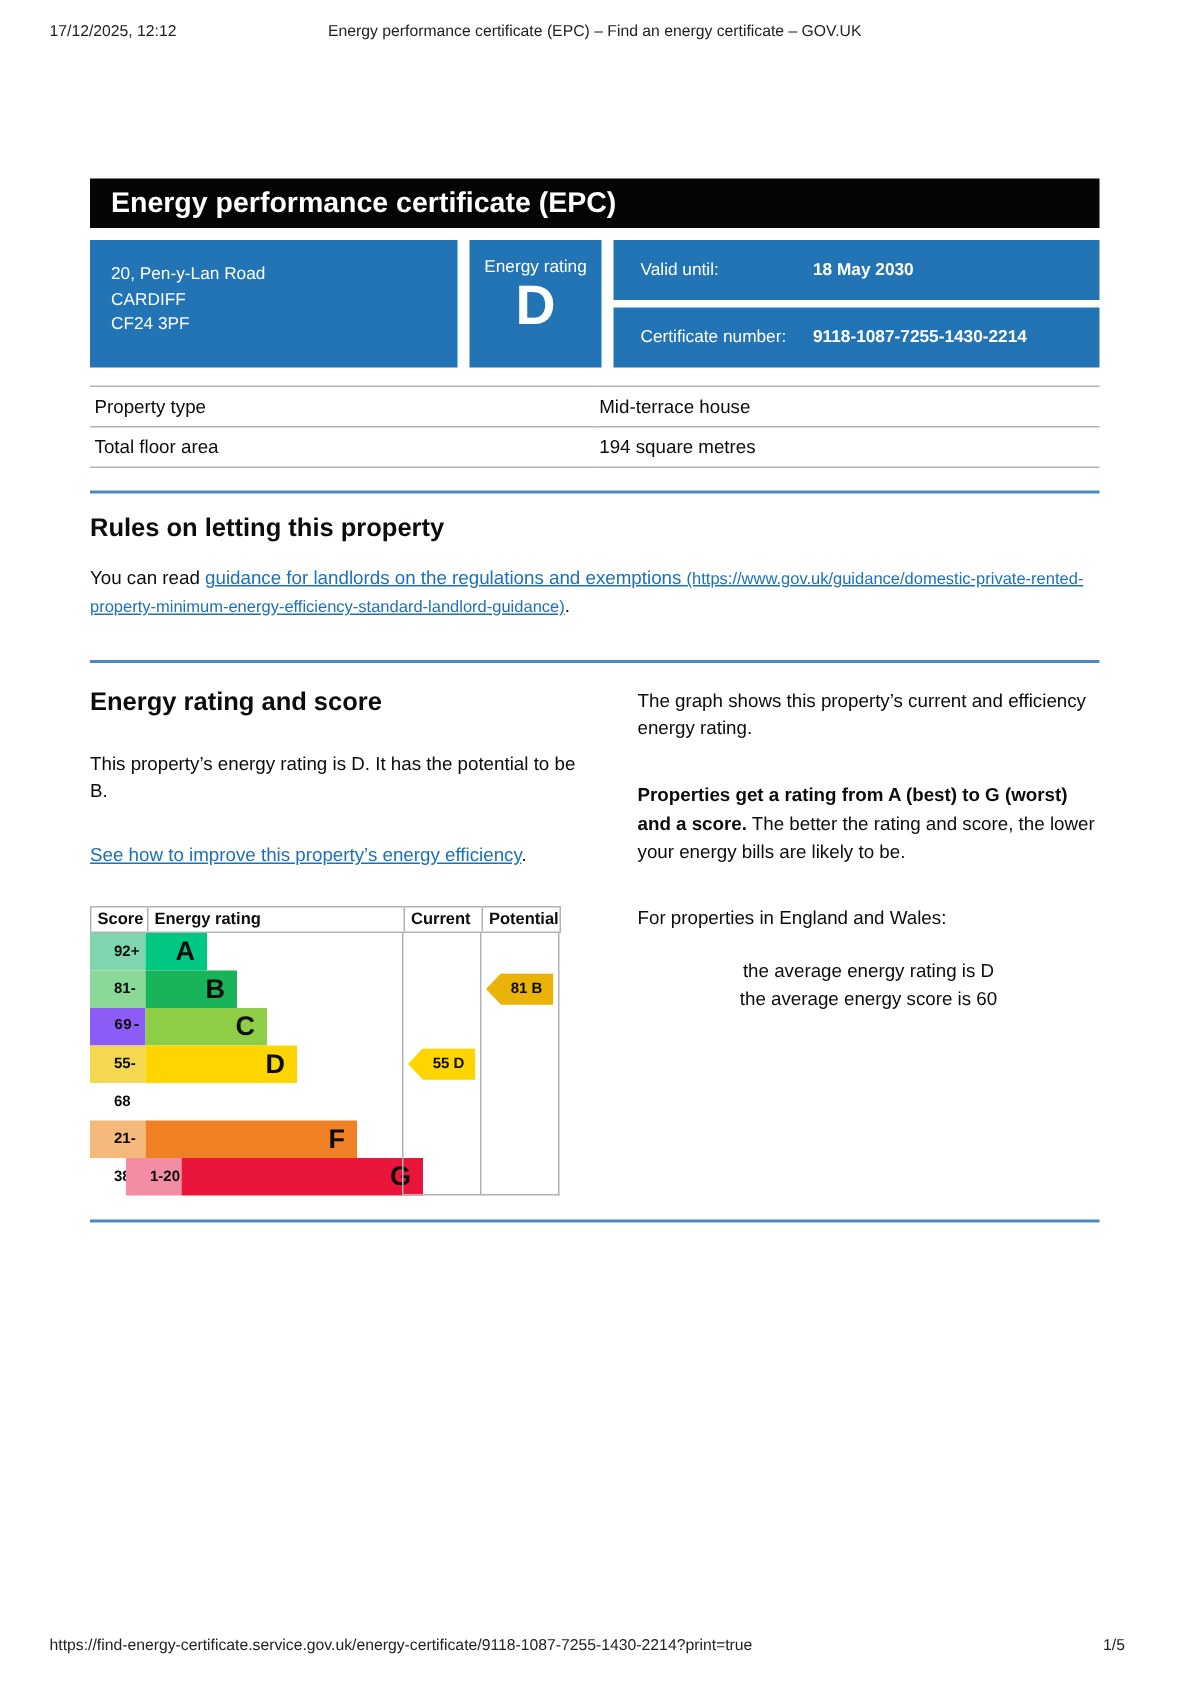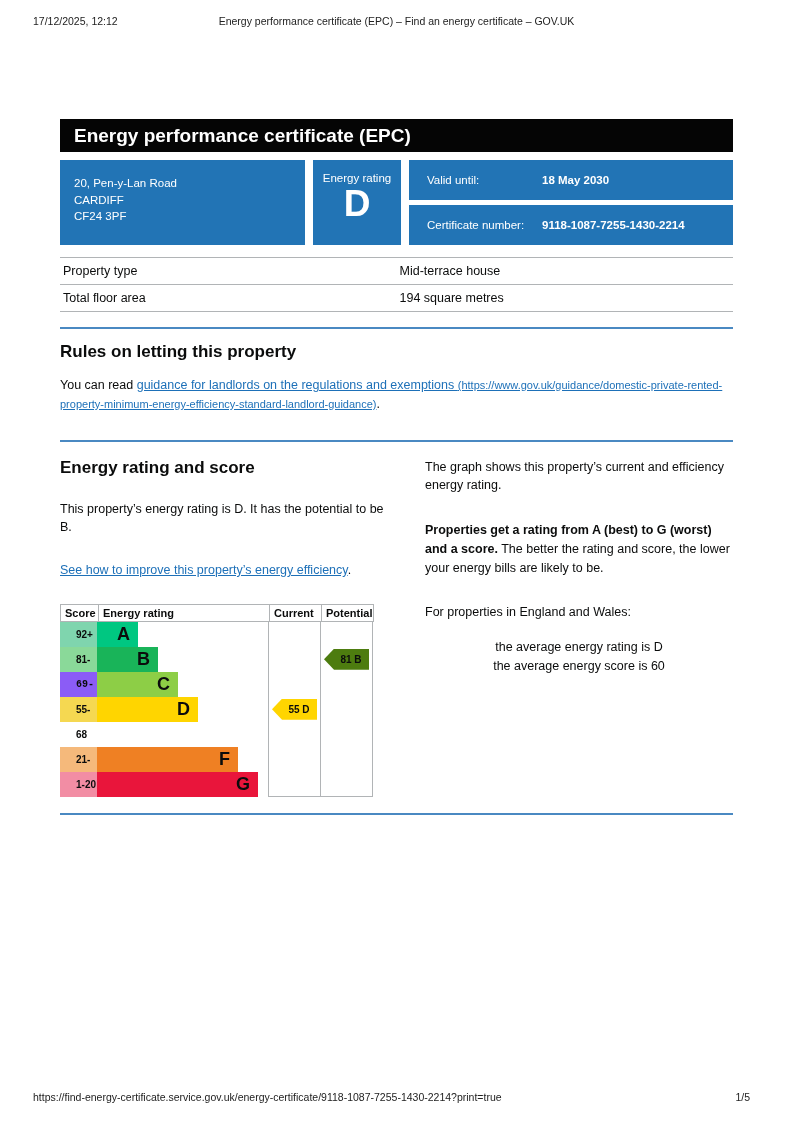--- a/index.html
+++ b/index.html
@@ -162,29 +162,29 @@
               <div class="band-bar" style="width: 81px; background: rgb(141, 206, 70);">C</div>
             </div>
             <div class="band-row" style="top: 75px;">
               <div class="score-cell" style="background: rgb(245, 216, 81);">55-68</div>
               <div class="band-bar" style="width: 101px; background: rgb(255, 213, 0);">D</div>
             </div>
             <div class="band-row" style="top: 125px;">
               <div class="score-cell" style="background: rgb(245, 185, 123);">21-38</div>
               <div class="band-bar" style="width: 141px; background: rgb(239, 128, 35);">F</div>
             </div>
-            <div class="band-row" style="top: 150px;">
+            <div class="band-row" style="top: 150px; margin-left: 24px;">
               <div class="score-cell" style="background: rgb(242, 141, 164);">1-20</div>
               <div class="band-bar" style="width: 161px; background: rgb(233, 21, 59);">G</div>
             </div>
             <div class="cols-wrap">
               <div class="cols-div"></div>
             </div>
             <div class="rating-arrow" style="left: 212px; top: 77px; background: rgb(255, 213, 0);">55 D</div>
-            <div class="rating-arrow" style="left: 264px; top: 27px; background: #4d7c0f;">81 B</div>
+            <div class="rating-arrow" style="left: 264px; top: 27px; background: #eab308;">81 B</div>
           </div>
       </div>
     </div>
 
     <div class="col-right">
       <p>The graph shows this property’s current and efficiency energy rating.</p>
       <p class="cr-p2"><b>Properties get a rating from A (best) to G (worst) and a score.</b><span> The better the rating and score, the lower your energy bills are likely to be.</span></p>
       <p class="cr-p3">For properties in England and Wales:</p>
       <ul class="cr-list">
         <li>the average energy rating is D</li>

